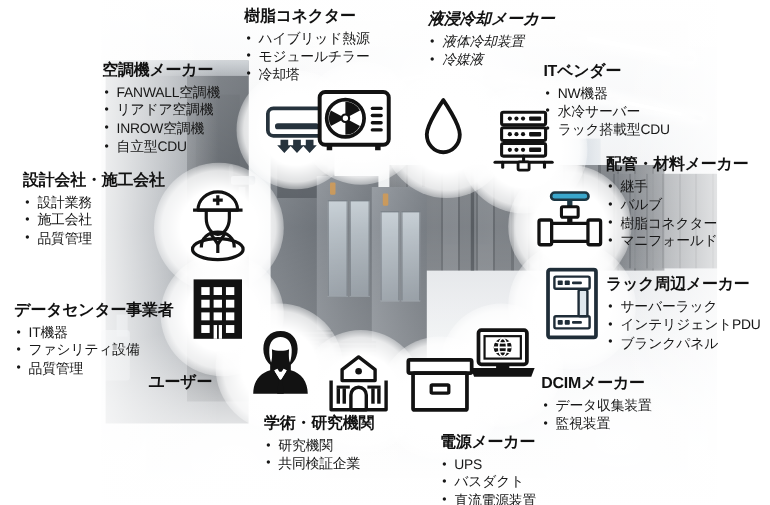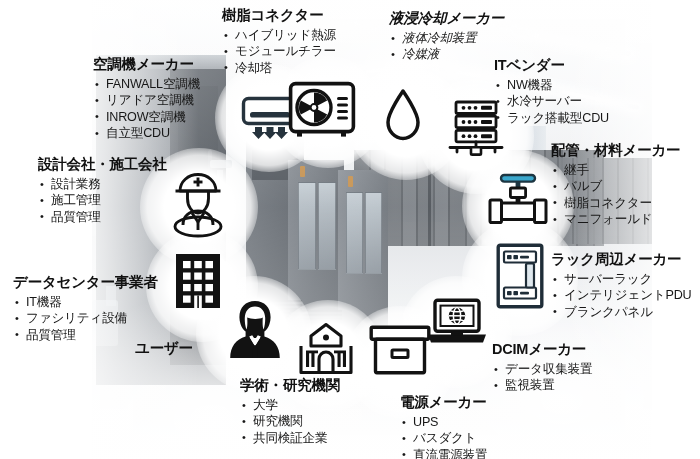--- a/index.html
+++ b/index.html
@@ -499,46 +499,45 @@
 
   <div class="block" style="left:551px; top:251px;">
     <div class="hd">ラック周辺メーカー</div>
     <ul class="lst">
       <li>サーバーラック</li>
       <li>インテリジェントPDU</li>
       <li>ブランクパネル</li>
     </ul>
   </div>
 
-  <div class="block" style="left:21px; top:156px;margin-left:17px;">
+  <div class="block" style="left:21px; top:156px;">
     <div class="hd">設計会社・施工会社</div>
     <ul class="lst">
       <li>設計業務</li>
-      <li>施工管理</li>
+      <li>施工会社</li>
       <li>品質管理</li>
     </ul>
   </div>
 
   <div class="block" style="left:13px; top:274px;">
     <div class="hd">データセンター事業者</div>
     <ul class="lst">
       <li>IT機器</li>
       <li>ファシリティ設備</li>
       <li>品質管理</li>
     </ul>
   </div>
 
   <div class="block" style="left:135px; top:340px;">
     <div class="hd">ユーザー</div>
   </div>
 
   <div class="block" style="left:240px; top:377px;">
     <div class="hd">学術・研究機関</div>
     <ul class="lst">
-      <li>大学</li>
       <li>研究機関</li>
       <li>共同検証企業</li>
     </ul>
   </div>
 
   <div class="block" style="left:400px; top:394px;">
     <div class="hd">電源メーカー</div>
     <ul class="lst">
       <li>UPS</li>
       <li>バスダクト</li>

